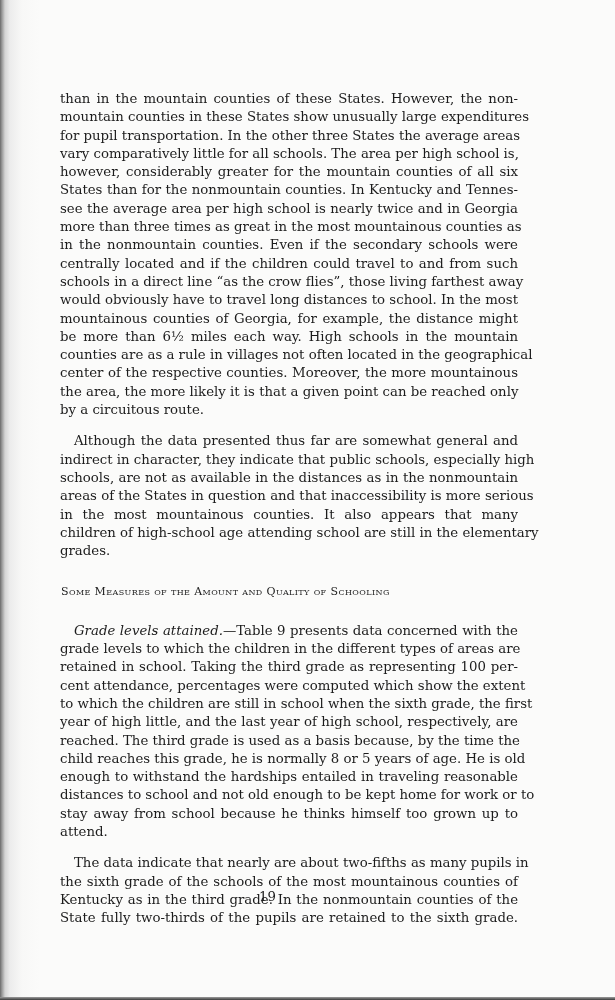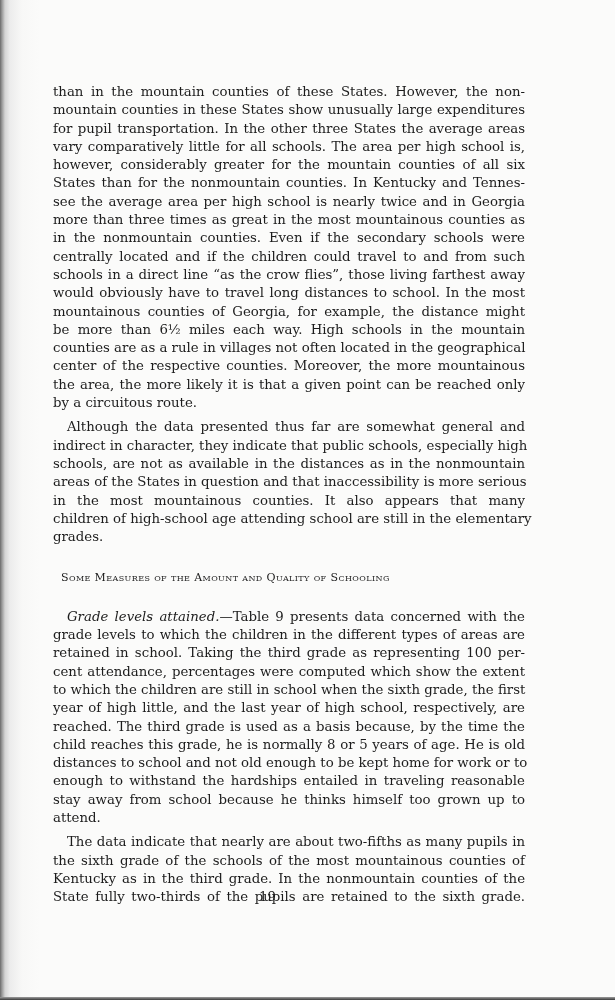--- a/index.html
+++ b/index.html
@@ -20,21 +20,21 @@
     font-family: "DejaVu Serif", "Liberation Serif", serif;
     font-size: 13.3px; line-height: 18.3px; color: #1c1c1c;
     text-align: justify;
   }
   .text-block .line {
     display: block; height: 18.3px; white-space: nowrap;
     text-align: justify; text-align-last: justify;
   }
   .text-block .line.last { text-align-last: left; }
   .text-block .line.indent { padding-left: 14px; }
-  .para { margin: 6px; }
+  .para { margin: 13px; }
   .heading {
     display: block; margin: 23px 0 20px 14px;
     font-family: "DejaVu Serif", "Liberation Serif", serif;
     font-size: 11px; letter-spacing: 0.4px; font-variant: small-caps;
     white-space: nowrap; color: #1c1c1c;
   }
   .italic { font-style: italic; }
   .page-number {
     position: absolute; left: 0; width: 535px; top: 889px;
     text-align: center;
@@ -83,22 +83,22 @@
 
     <div class="para">
       <span class="line indent"><span class="italic">Grade levels attained.</span><span>—Table 9 presents data concerned with the</span></span>
       <span class="line">grade levels to which the children in the different types of areas are</span>
       <span class="line">retained in school.  Taking the third grade as representing 100 per-</span>
       <span class="line">cent attendance, percentages were computed which show the extent</span>
       <span class="line">to which the children are still in school when the sixth grade, the first</span>
       <span class="line">year of high little, and the last year of high school, respectively, are</span>
       <span class="line">reached.  The third grade is used as a basis because, by the time the</span>
       <span class="line">child reaches this grade, he is normally 8 or 5 years of age.  He is old</span>
+      <span class="line">enough to withstand the hardships entailed in traveling reasonable</span>
       <span class="line">distances to school and not old enough to be kept home for work or to</span>
-      <span class="line">enough to withstand the hardships entailed in traveling reasonable</span>
       <span class="line">stay away from school because he thinks himself too grown up to</span>
       <span class="line last">attend.</span>
     </div>
 
     <div class="para">
       <span class="line indent">The data indicate that nearly are about two-fifths as many pupils in</span>
       <span class="line">the sixth grade of the schools of the most mountainous counties of</span>
       <span class="line">Kentucky as in the third grade.  In the nonmountain counties of the</span>
       <span class="line">State fully two-thirds of the pupils are retained to the sixth grade.</span>
     </div>

